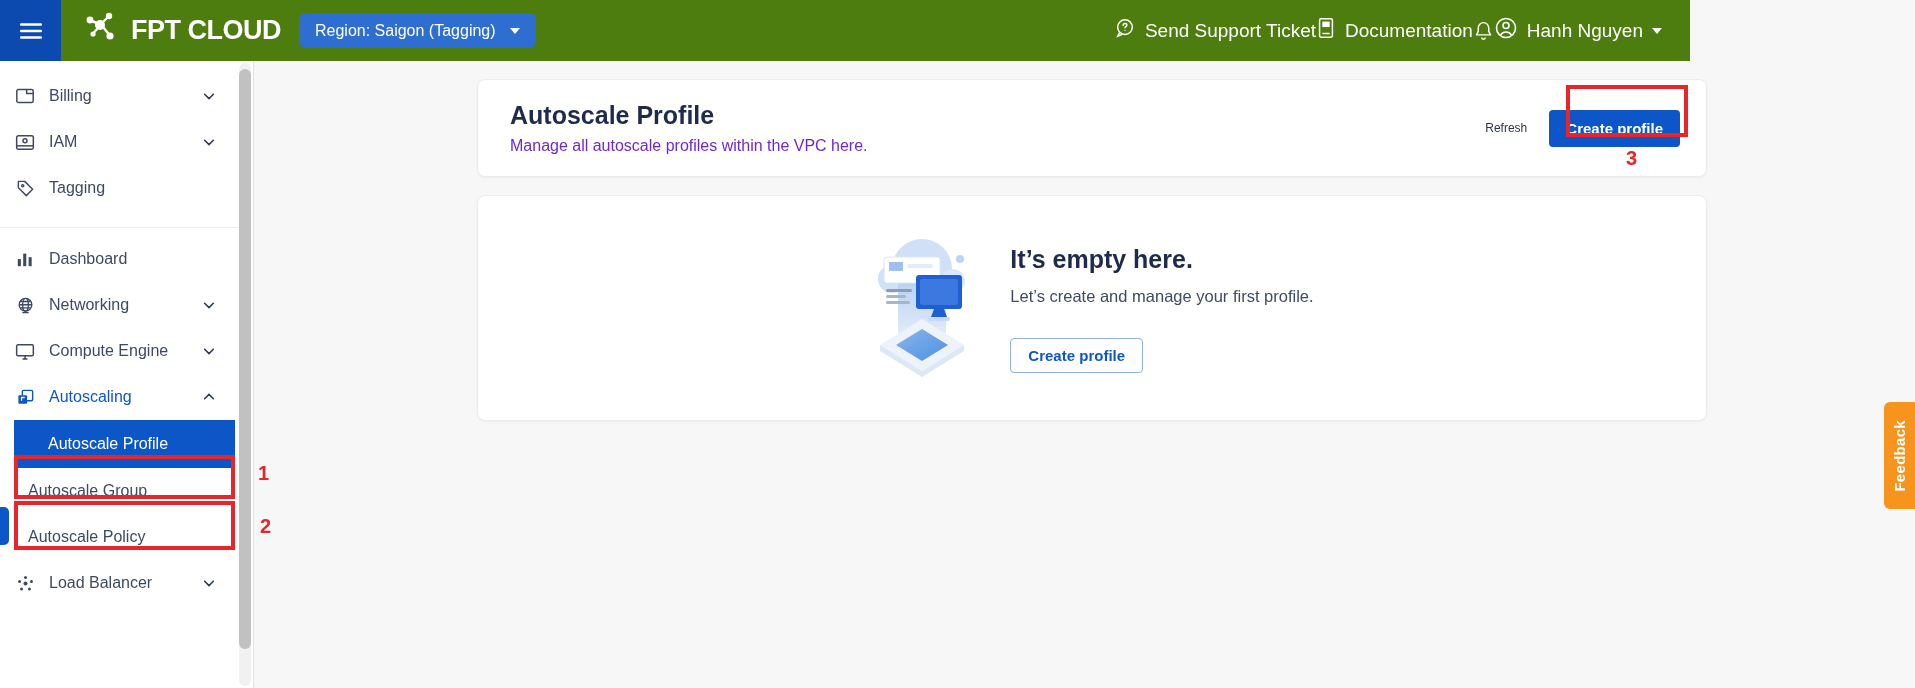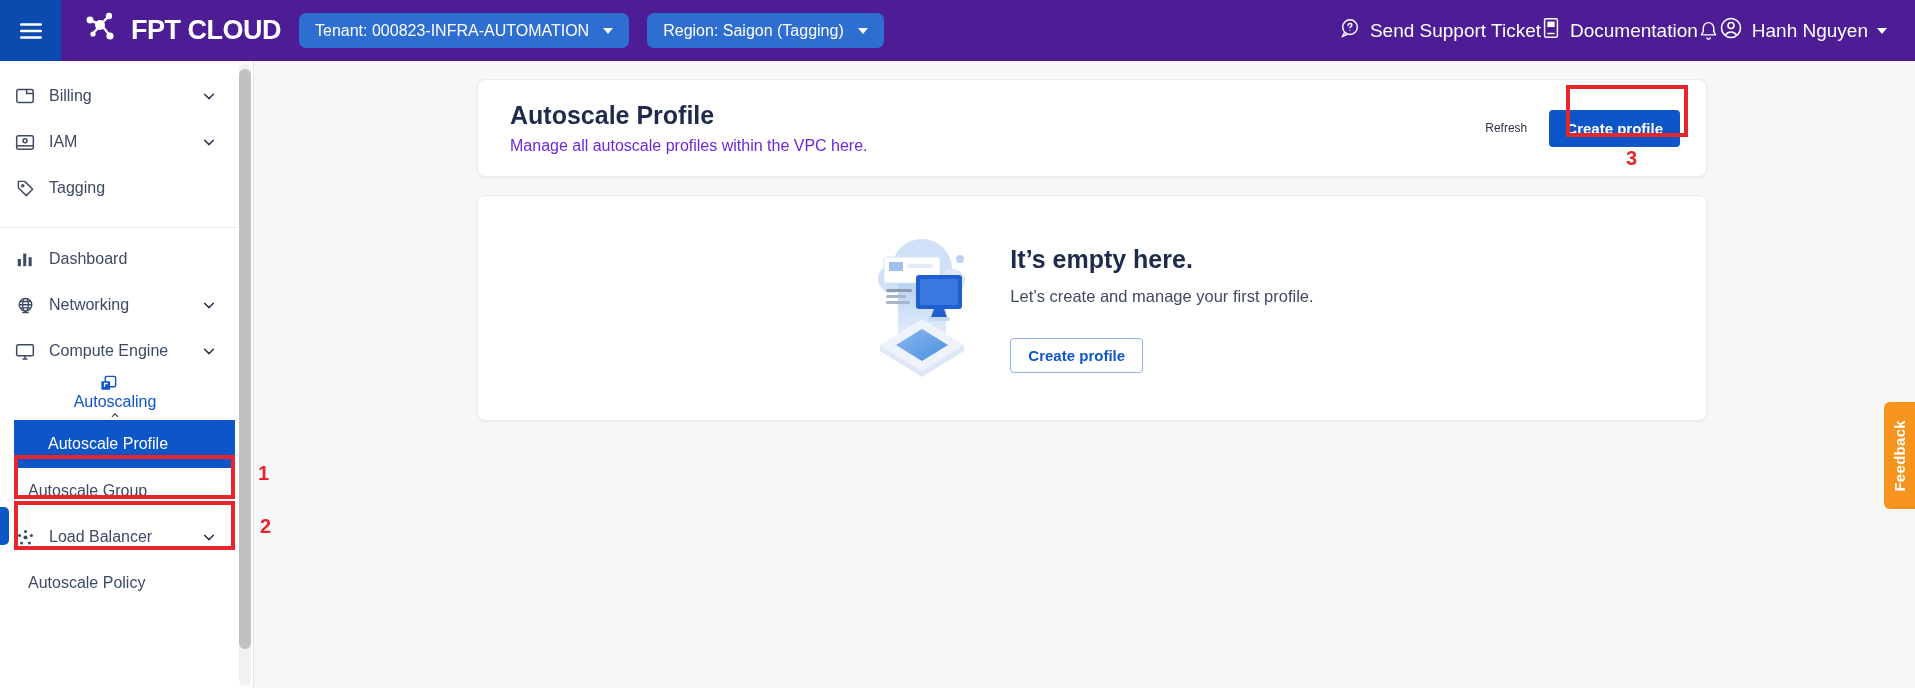--- a/index.html
+++ b/index.html
@@ -1,21 +1,21 @@
 <!DOCTYPE html>
 <html><head>
 <meta charset="utf-8">
 <style>
   * { margin:0; padding:0; box-sizing:border-box; }
   html,body { width:1915px; height:688px; overflow:hidden;
     font-family:"Liberation Sans","DejaVu Sans",sans-serif; background:#f7f7f8; }
 
   
-  .topbar { position:absolute; top:0; left:0; width:1915px; height:61px;
-    background:#4c1d95; display:flex; align-items:center; color:#fff; z-index:40; }
+  .topbar { position:absolute; top:0; left:0; width:1690px; height:61px;
+    background:#4d7c0f; display:flex; align-items:center; color:#fff; z-index:40; }
   .hamburger { width:61px; height:61px; background:#0c4ab0; display:flex;
     align-items:center; justify-content:center; cursor:pointer; flex:0 0 61px; }
   .logo { display:flex; align-items:center; gap:8px; margin-left:22px; cursor:pointer; }
   .logo-text { font-size:27px; font-weight:800; letter-spacing:-0.5px; color:#fff; }
   .pill { display:flex; align-items:center; gap:14px; background:#2e6ed1;
     border-radius:7px; height:35px; padding:0 16px; font-size:16px; color:#fff;
     margin-left:18px; cursor:pointer; white-space:nowrap; }
   .pill:first-of-type { margin-left:22px; }
   .caret { width:0; height:0; border-left:5px solid transparent;
     border-right:5px solid transparent; border-top:6px solid #fff; }
@@ -36,21 +36,21 @@
   .srow .sicon { width:22px; display:flex; justify-content:center; margin-right:13px; }
   .srow .slabel { flex:1; }
   .side-top { padding-top:12px; }
   .vpc-wrap { padding:16px 10px 4px 10px; width:238px; }
   .vpc-select { border:1px solid #c9ced6; border-radius:6px; height:50px;
     display:flex; align-items:center; padding:0 14px 0 18px; cursor:pointer;
     color:#2d3a52; font-size:15.5px; justify-content:space-between; }
   .vpc-caret { width:0; height:0; border-left:6px solid transparent;
     border-right:6px solid transparent; border-top:7px solid #6b7688; }
   .side-divider { height:1px; background:#ececec; margin:16px 0 8px 0; width:238px; }
-  .srow.active-parent { color:#0d56c8; font-weight:400;flex-direction:column; }
+  .srow.active-parent { color:#0d56c8; font-weight:400; }
   .srow.selected { background:#0d56c8; color:#fff; height:48px; margin:0 5px 0 14px;
     width:221px; padding-left:34px; }
   .srow.sub { padding-left:28px; }
   .active-bar { position:absolute; left:0; top:446px; width:9px; height:38px;
     background:#0d56c8; border-radius:0 5px 5px 0; }
 
   
   .main { position:absolute; top:61px; left:255px; width:1660px; height:627px; }
   .cards { width:1230px; margin:18px auto 0 222px; }
   .card { background:#fff; border:1px solid #ececec; border-radius:8px;
@@ -111,24 +111,20 @@
           <circle cx="10" cy="25" r="2.6"></circle>
             <circle cx="26" cy="7" r="3.2"></circle>
           <circle cx="27" cy="27" r="3.6"></circle>
           <path d="M15.5 14.5L8.5 12M15 19l-4.5 5M20 13l5-5M20.5 18.5l5.5 7" stroke="#fff" stroke-width="2.4"></path>
         </g>
       </svg>
     </span>
     <span class="logo-text">FPT CLOUD</span>
   </div>
   <div class="pill">
-    <span>Tenant: 000823-INFRA-AUTOMATION</span>
-    <span class="caret"></span>
-  </div>
-  <div class="pill">
     <span>Region: Saigon (Tagging)</span>
     <span class="caret"></span>
   </div>
   <div class="topbar-right">
     <div class="tb-link">
       <span>
         <svg width="22" height="22" viewBox="0 0 24 24" fill="none" stroke="#fff" stroke-width="1.6">
           <circle cx="12" cy="11" r="8"></circle>
           <path d="M6 17l-2 4 5-2" fill="none"></path>
           <path d="M10 9.2c0-1.2 1-2 2-2s2 .7 2 1.8c0 1.4-2 1.6-2 2.8" stroke-linecap="round"></path>
@@ -255,38 +251,38 @@
     <svg width="14" height="14" viewBox="0 0 16 16">
         <path d="M3 10l5-5 5 5" stroke="#2b3a55" stroke-width="1.8" fill="none" stroke-linecap="round"></path>
       </svg>
   </div>
   <div class="srow selected">
     <span class="slabel">Autoscale Profile</span>
   </div>
   <div class="srow sub">
     <span class="slabel">Autoscale Group</span>
   </div>
+  <div class="srow sub">
+    <span class="slabel">Autoscale Policy</span>
+  </div>
   <div class="srow">
     <span class="sicon">
       <svg width="19" height="19" viewBox="0 0 24 24" fill="#3d4a63">
         <circle cx="12" cy="12" r="2.6"></circle>
         <circle cx="12" cy="4.5" r="1.9"></circle>
           <circle cx="19.5" cy="9.5" r="1.9"></circle>
         <circle cx="17" cy="19" r="1.9"></circle>
           <circle cx="7" cy="19" r="1.9"></circle>
           <circle cx="4.5" cy="9.5" r="1.9"></circle>
       </svg>
     </span>
     <span class="slabel">Load Balancer</span>
     <svg width="14" height="14" viewBox="0 0 16 16">
         <path d="M3 6l5 5 5-5" stroke="#2b3a55" stroke-width="1.8" fill="none" stroke-linecap="round"></path>
       </svg>
-  </div>
-  <div class="srow sub">
-    <span class="slabel">Autoscale Policy</span>
   </div>
 
   <div class="active-bar"></div>
   <div class="side-scroll">
     <div class="side-thumb"></div>
   </div>
 </div>
 
 <div class="main">
   <div class="cards">

